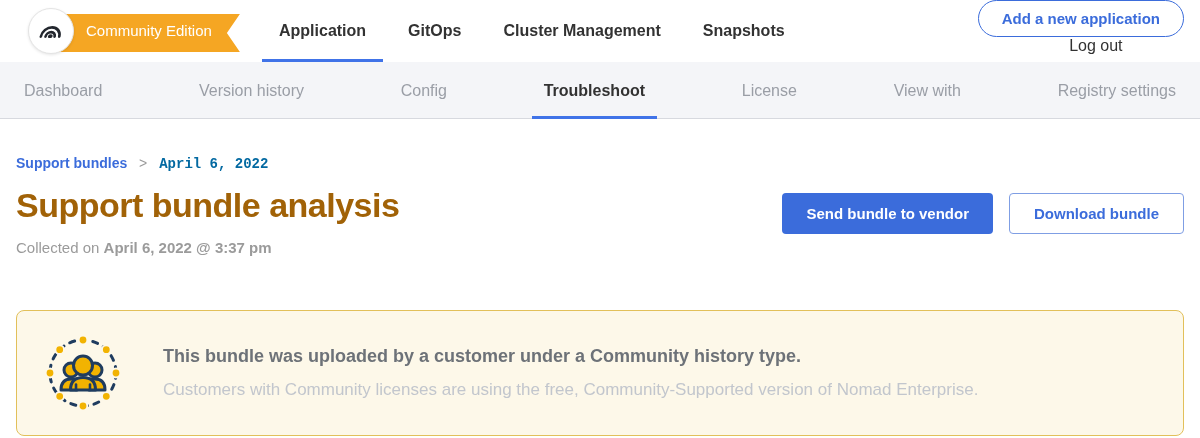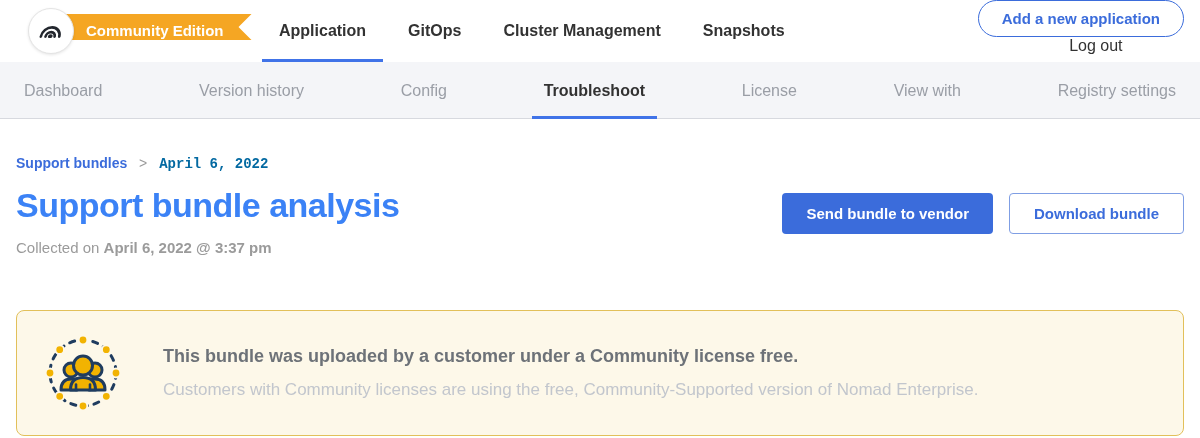--- a/index.html
+++ b/index.html
@@ -15,27 +15,27 @@
     height: 62px;
     background: #fff;
     display: flex;
     align-items: stretch;
     position: relative;
   }
   .brand { position: relative; width: 262px; flex: 0 0 auto; }
   .ribbon {
     position: absolute;
     left: 50px; top: 14px;
-    height: 26px;
+    height: 38px;
     line-height: 34px;
     padding: 0 28px 0 36px;
     background: #f5a623;
     color: #ffffff;
     font-size: 15px;
-    font-weight: 700;
+    font-weight: 400;
     clip-path: polygon(0 0, 100% 0, calc(100% - 13px) 50%, 100% 100%, 0 100%);
     white-space: nowrap;
   }
   .logo-circle {
     position: absolute;
     left: 28px; top: 8px;
     width: 46px; height: 46px;
     border-radius: 50%;
     background: #fff;
     border: 1px solid #e4e4e4;
@@ -112,21 +112,21 @@
 
   .header-row {
     margin-top: 15px;
     display: flex;
     justify-content: space-between;
     align-items: flex-start;
   }
   .page-title {
     font-size: 34px;
     font-weight: 700;
-    color: #3b82f6;
+    color: #a16207;
     letter-spacing: -0.5px;
     line-height: 1.1;
   }
   .collected { margin-top: 15px; font-size: 15px; color: #9b9b9b; }
   .collected .dt { font-weight: 700; }
 
   .header-actions { display: flex; gap: 16px; padding-top: 6px; }
   .btn-primary {
     background: #3b6cdb;
     color: #fff;
@@ -255,18 +255,18 @@
           <circle cx="40" cy="32.5" r="9.5"></circle>
           <path d="M27.5 57 Q27.5 44.5 40 44.5 Q52.5 44.5 52.5 57 Z"></path>
         </g>
         <g stroke="#1f3c5f" stroke-width="2.6" stroke-linecap="round">
           <path d="M33 57 V51.5"></path>
           <path d="M47 57 V51.5"></path>
         </g>
       </svg>
     </div>
     <div class="banner-text">
-      <div class="banner-title">This bundle was uploaded by a customer under a Community license free.</div>
+      <div class="banner-title">This bundle was uploaded by a customer under a Community history type.</div>
       <div class="banner-sub">Customers with Community licenses are using the free, Community-Supported version of Nomad Enterprise.</div>
     </div>
   </section>
 
 </main>
 
 </body></html>

